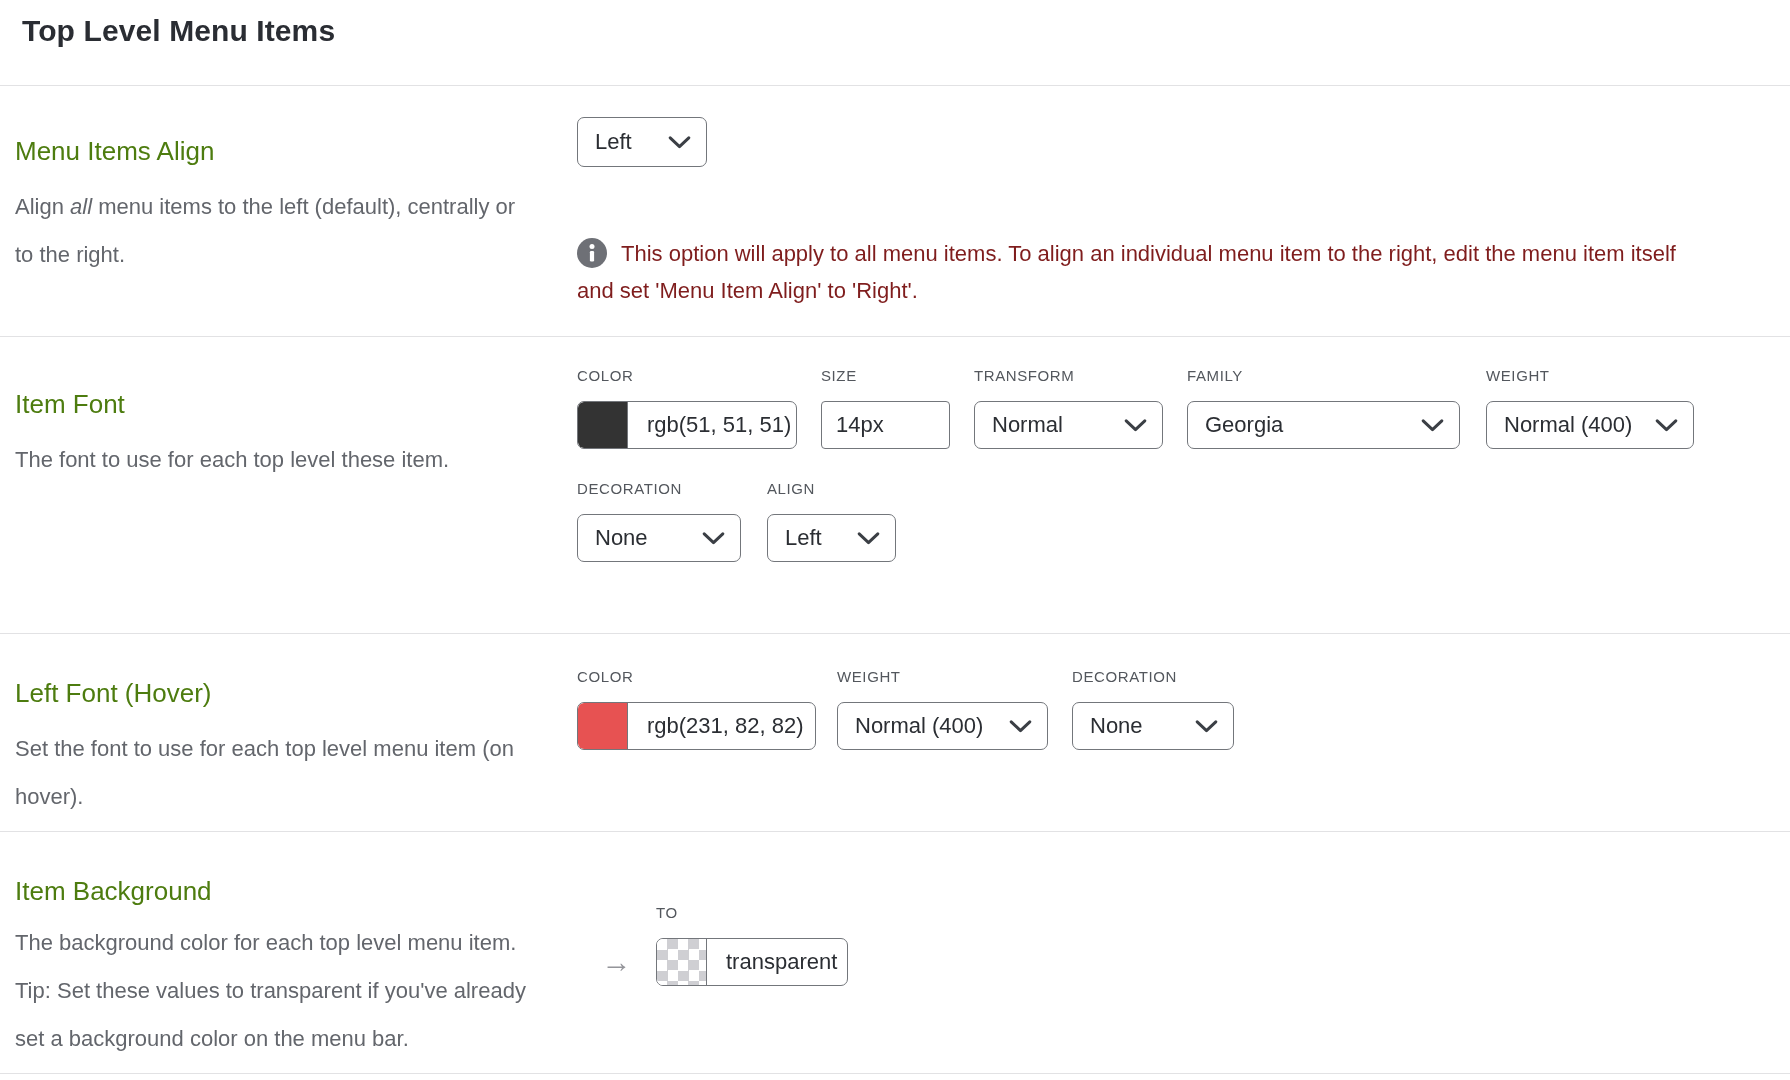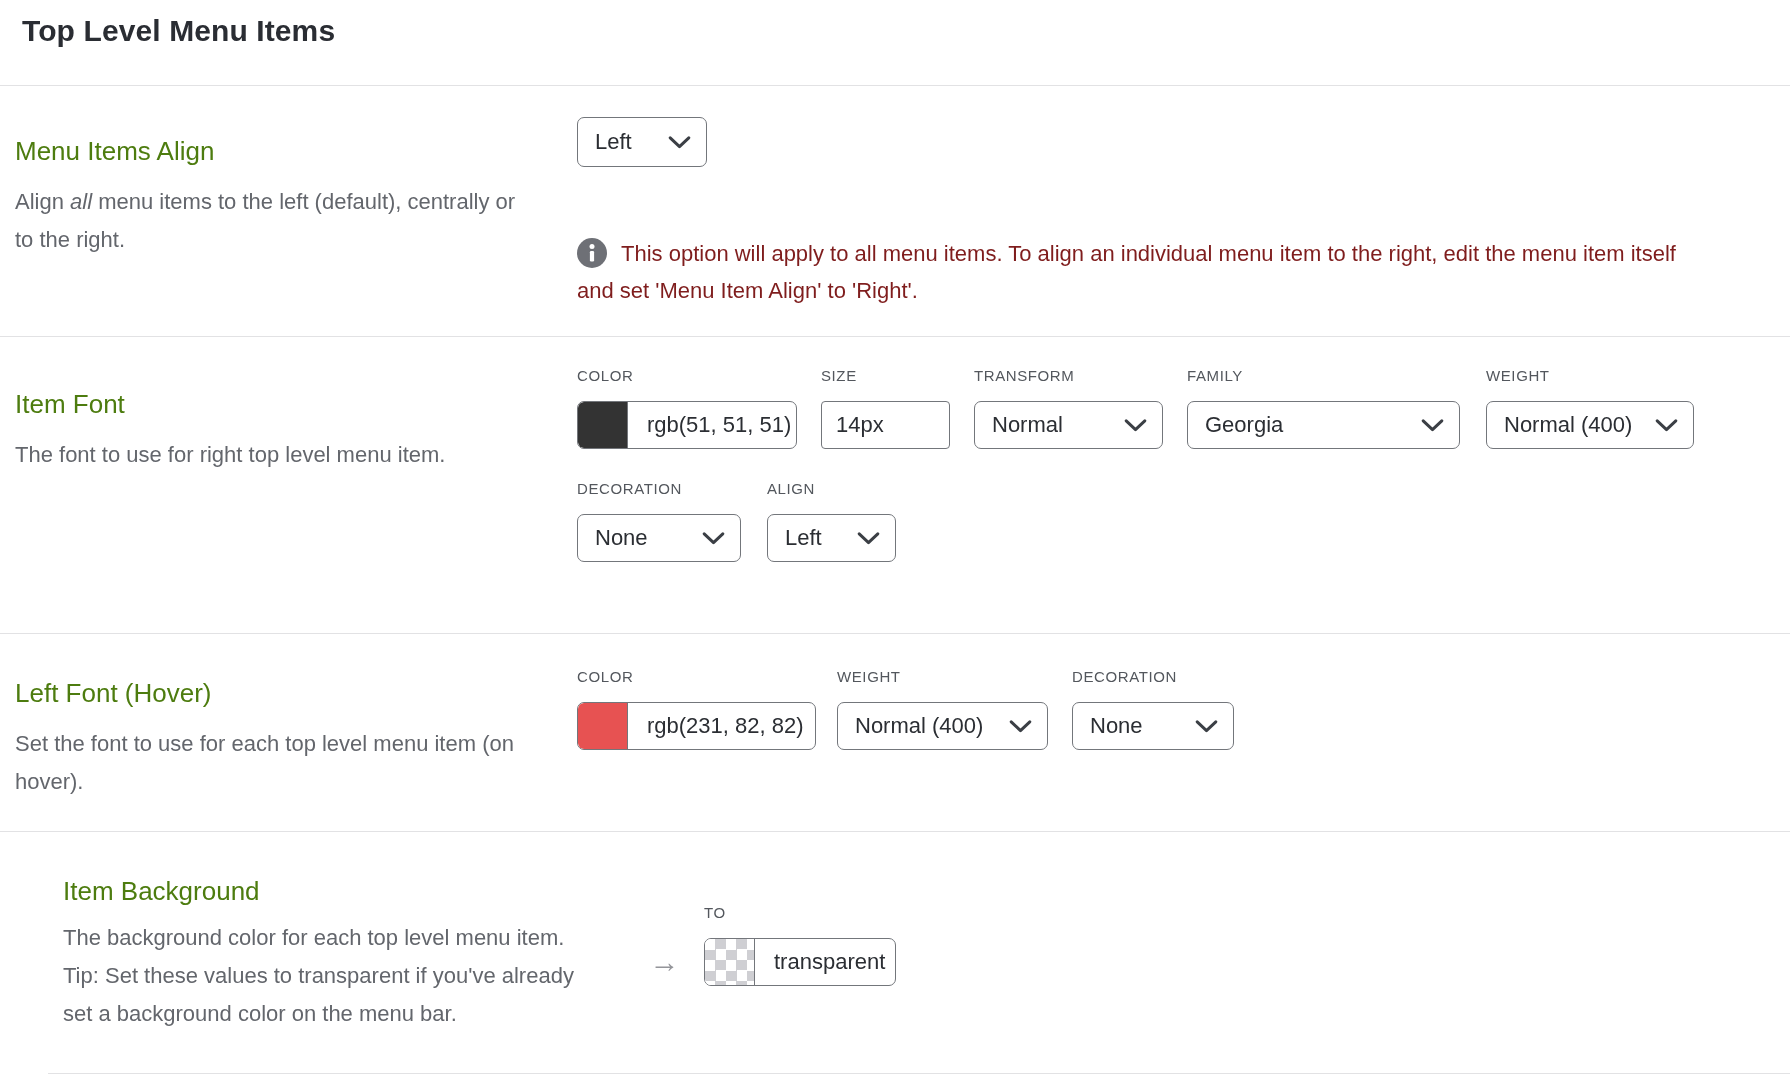--- a/index.html
+++ b/index.html
@@ -38,30 +38,30 @@
   .setting-title {
     font-size: 26px;
     font-weight: 400;
     line-height: 32px;
     color: #4d7c0f;
   }
   .setting-desc {
     margin-top: 16px;
     max-width: 512px;
     font-size: 22px;
-    line-height: 38px;
+    line-height: 48px;
     color: #63666c;
   }
   .setting-desc em { font-style: italic; }
 
   
   .s-align   { height: 251px; }
   .s-font    { height: 297px; }
   .s-hover   { height: 198px; }
-  .s-bg      { height: 242px; margin-left: 48px; }
+  .s-bg      { height: 242px; }
   .s-align .left { padding-top: 49px; }
   .s-font  .left { padding-top: 51px; }
   .s-hover .left { padding-top: 43px; }
   .s-bg    .left { padding-top: 43px; }
   .s-align .right { padding-top: 31px; }
   .s-font  .right { padding-top: 30px; }
   .s-hover .right { padding-top: 34px; }
   .s-bg    .right { padding-top: 72px; }
   .s-bg .setting-desc { margin-top: 12px; }
 
@@ -194,21 +194,21 @@
           <circle cx="15" cy="8.6" r="2.5" fill="#ffffff"></circle>
           <rect x="12.9" y="13" width="4.2" height="10.5" rx="1.2" fill="#ffffff"></rect>
         </svg><span>This option will apply to all menu items. To align an individual menu item to the right, edit the menu item itself</span><span class="note-line2">and set 'Menu Item Align' to 'Right'.</span>
     </p>
   </div>
 </div>
 
 <div class="section s-font">
   <div class="left">
     <div class="setting-title">Item Font</div>
-    <p class="setting-desc">The font to use for right top level menu item.</p>
+    <p class="setting-desc">The font to use for each top level these item.</p>
   </div>
   <div class="right">
     <div class="fields-row">
       <div class="field-group w-color1">
         <span class="field-label">COLOR</span>
         <div class="ctl color-chip">
           <span class="swatch" style="background: rgb(51, 51, 51);"></span>
           <span class="chip-text">rgb(51, 51, 51)</span>
         </div>
       </div>

